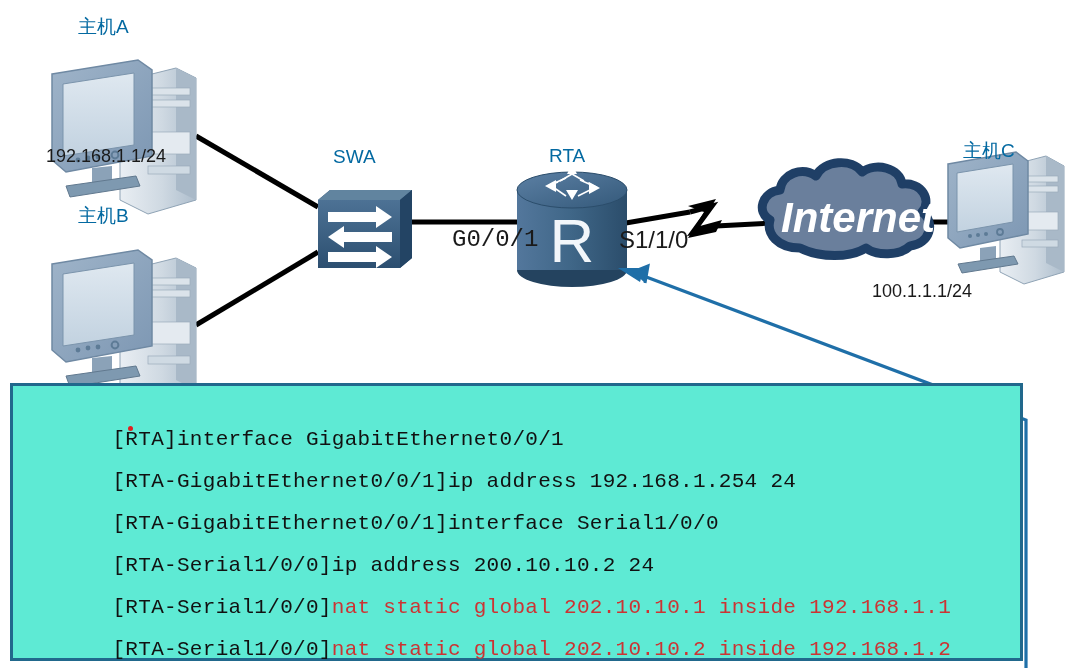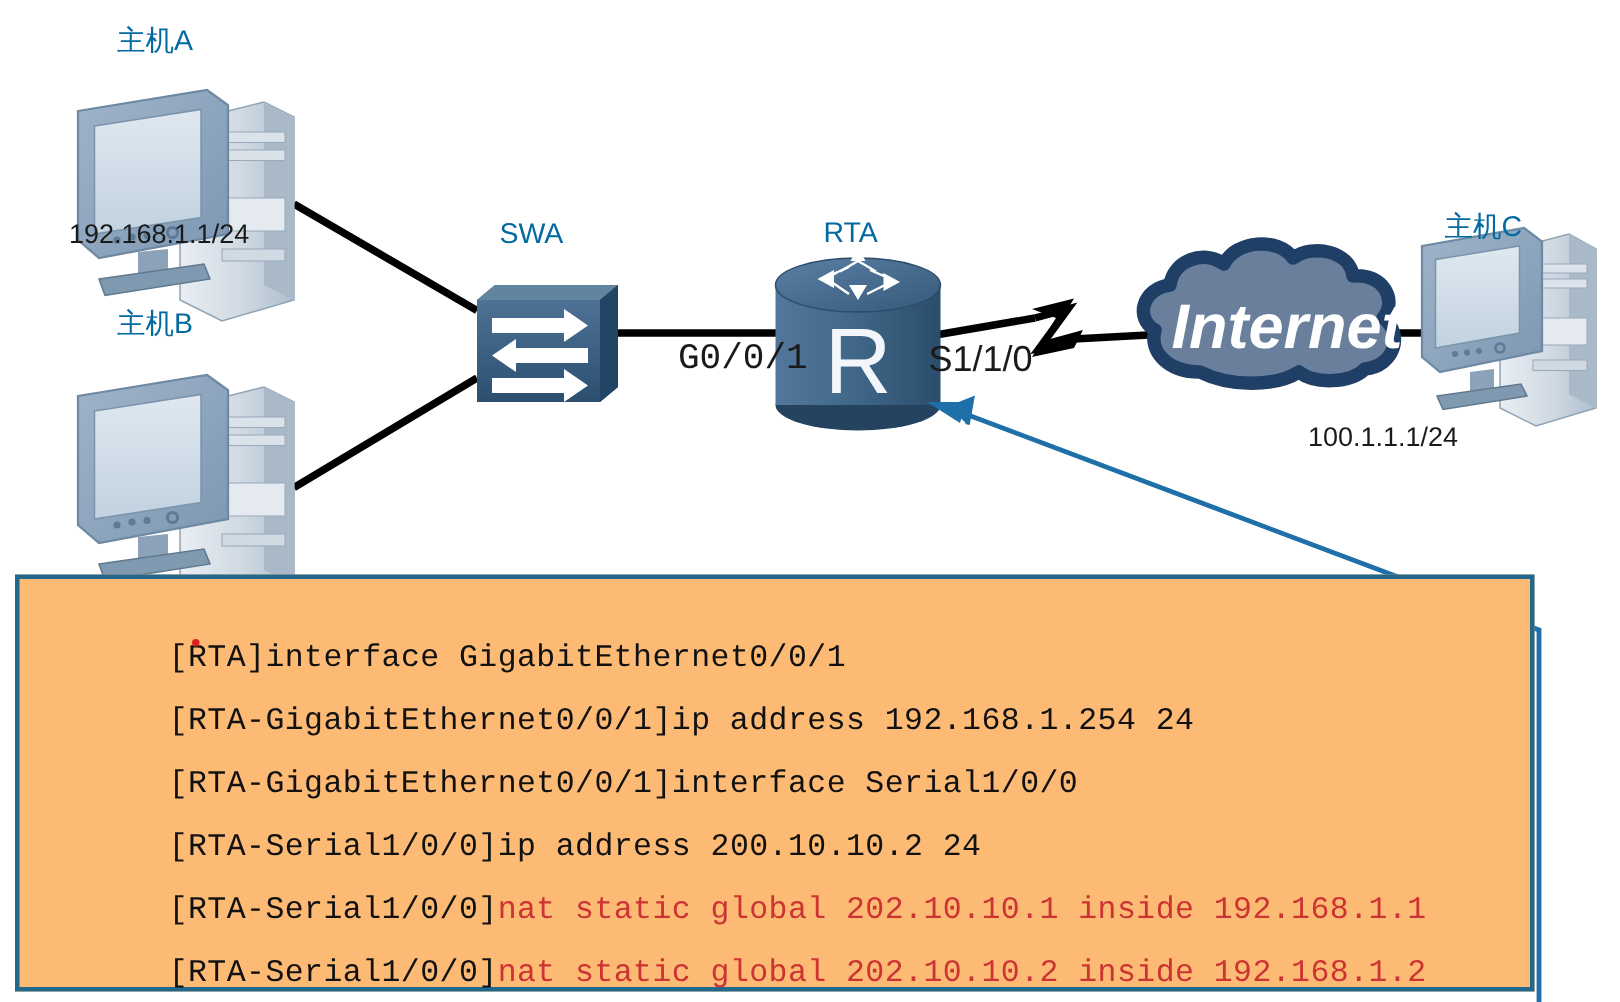--- a/index.html
+++ b/index.html
@@ -46,21 +46,21 @@
     font-family: "Liberation Sans", sans-serif;
     white-space: nowrap;
   }
   #config-box {
     position: absolute;
     left: 10px;
     top: 383px;
     width: 1013px;
     height: 278px;
     border: 3px solid #21688c;
-    background: #fdba74;
+    background: #5eead4;
     box-sizing: border-box;
   }
   .cfg-line {
     position: absolute;
     left: 22px;
     font-family: "Liberation Mono", monospace;
     font-size: 21px;
     white-space: pre;
     color: #111111;
     letter-spacing: 0.3px;

